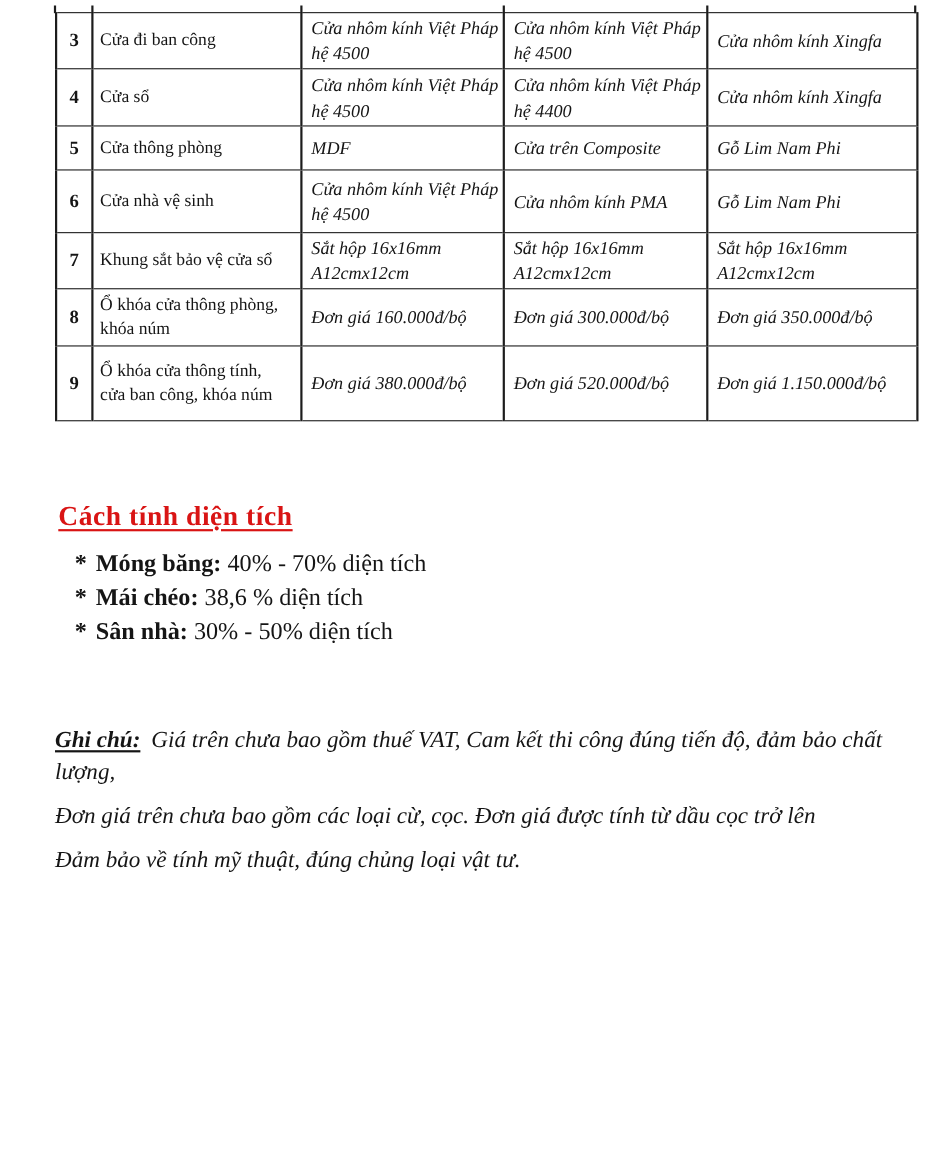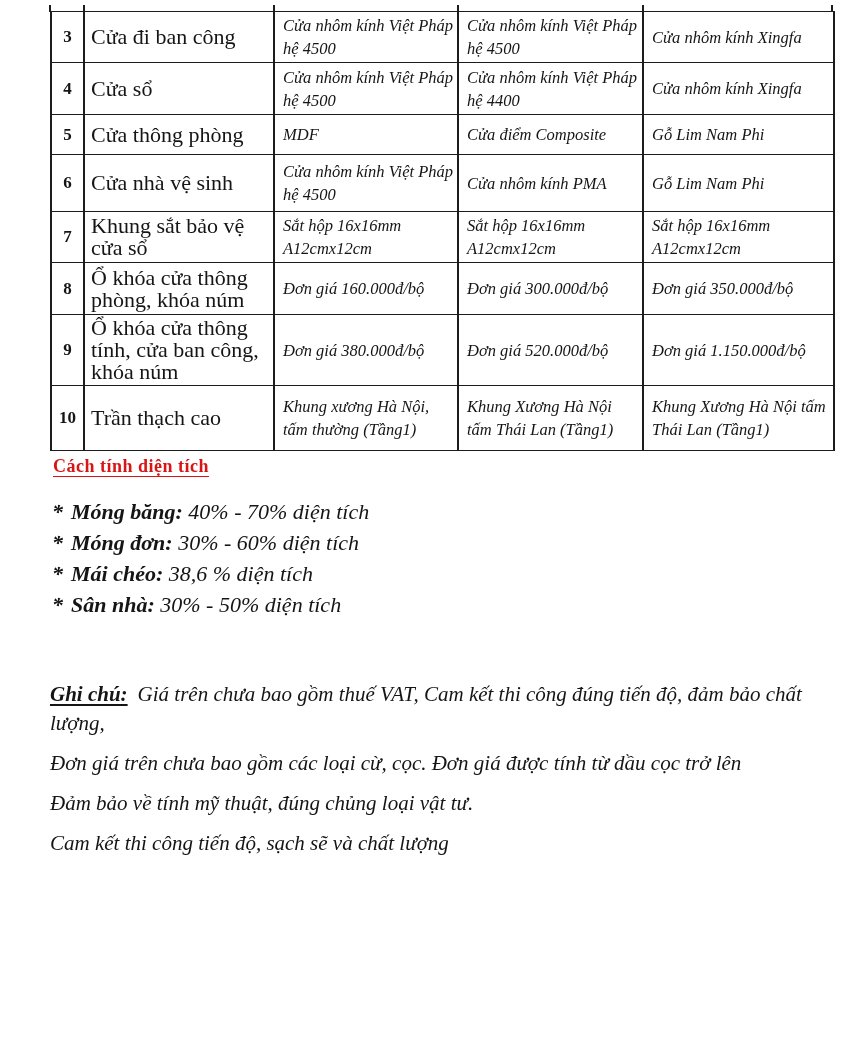--- a/index.html
+++ b/index.html
@@ -29,58 +29,57 @@
     border-right: 2px solid #1c1c1c;
     vertical-align: middle;
     overflow: hidden;
   }
   td.col-no {
     text-align: center;
     font-weight: bold;
     font-size: 17px;
   }
   td.col-name {
-    font-size: 22px;
+    font-size: 16px;
     padding: 2px 14px 2px 6px;
     line-height: 22px;
   }
   td.col-opt {
     font-style: italic;
     font-size: 16.5px;
     padding: 2px 4px 2px 8px;
     line-height: 23px;
   }
   
   .section-heading {
     position: absolute;
     left: 53px; top: 456px;
-    font-size: 18px;
+    font-size: 25px;
     font-weight: bold;
     text-decoration: underline;
     text-underline-offset: 4px;
     letter-spacing: 0.5px;
   }
   
   ul.area-list {
     position: absolute;
-    left: 52px; top: 496px;
+    left: 68px; top: 496px;
     list-style: none;
-    font-style: italic;
   }
   ul.area-list li {
     font-size: 22px;
     line-height: 31px;
     white-space: nowrap;
   }
   ul.area-list .star { font-weight: bold; padding-right: 8px; }
   ul.area-list .lbl  { font-weight: bold; }
   
   .notes {
     position: absolute;
-    left: 50px; top: 680px;
+    left: 50px; top: 658px;
     width: 778px;
   }
   .notes p {
     font-style: italic;
     font-size: 21px;
     line-height: 29px;
     margin: 0 0 11px 0;
   }
   .notes .ghichu {
     font-weight: bold;
@@ -123,21 +122,21 @@
           <td class="col-no">4</td>
           <td class="col-name">Cửa sổ</td>
           <td class="col-opt">Cửa nhôm kính Việt Pháp hệ 4500</td>
           <td class="col-opt">Cửa nhôm kính Việt Pháp hệ 4400</td>
           <td class="col-opt">Cửa nhôm kính Xingfa</td>
         </tr>
         <tr style="height: 40px;">
           <td class="col-no">5</td>
           <td class="col-name">Cửa thông phòng</td>
           <td class="col-opt">MDF</td>
-          <td class="col-opt">Cửa điểm Composite</td>
+          <td class="col-opt">Cửa trên Composite</td>
           <td class="col-opt">Gỗ Lim Nam Phi</td>
         </tr>
         <tr style="height: 57px;">
           <td class="col-no">6</td>
           <td class="col-name">Cửa nhà vệ sinh</td>
           <td class="col-opt">Cửa nhôm kính Việt Pháp hệ 4500</td>
           <td class="col-opt">Cửa nhôm kính PMA</td>
           <td class="col-opt">Gỗ Lim Nam Phi</td>
         </tr>
         <tr style="height: 46px;">
@@ -154,41 +153,32 @@
           <td class="col-opt">Đơn giá 300.000đ/bộ</td>
           <td class="col-opt">Đơn giá 350.000đ/bộ</td>
         </tr>
         <tr style="height: 68px;">
           <td class="col-no">9</td>
           <td class="col-name">Ổ khóa cửa thông tính, cửa ban công, khóa núm</td>
           <td class="col-opt">Đơn giá 380.000đ/bộ</td>
           <td class="col-opt">Đơn giá 520.000đ/bộ</td>
           <td class="col-opt">Đơn giá 1.150.000đ/bộ</td>
         </tr>
-        <tr style="height: 65px;">
-          <td class="col-no">10</td>
-          <td class="col-name">Trần thạch cao</td>
-          <td class="col-opt">Khung xương Hà Nội, tấm thường (Tầng1)</td>
-          <td class="col-opt">Khung Xương Hà Nội tấm Thái Lan (Tầng1)</td>
-          <td class="col-opt">Khung Xương Hà Nội tấm Thái Lan (Tầng1)</td>
-        </tr>
       </tbody>
   </table>
 
   <h1 class="section-heading" style="color: rgb(217, 20, 20); text-decoration-color: rgb(217, 20, 20);">Cách tính diện tích</h1>
 
   <ul class="area-list">
       <li><span class="star">*</span><span class="lbl">Móng băng:</span> <span>40% - 70% diện tích</span></li>
-      <li><span class="star">*</span><span class="lbl">Móng đơn:</span> <span>30% - 60% diện tích</span></li>
       <li><span class="star">*</span><span class="lbl">Mái chéo:</span> <span>38,6 % diện tích</span></li>
       <li><span class="star">*</span><span class="lbl">Sân nhà:</span> <span>30% - 50% diện tích</span></li>
     </ul>
 
   <div class="notes">
     <p>
       <span class="ghichu">Ghi chú:</span><span>Giá trên chưa bao gồm thuế VAT, Cam kết thi công đúng tiến độ, đảm bảo chất lượng,</span>
     </p>
   <p>Đơn giá trên chưa bao gồm các loại cừ, cọc. Đơn giá được tính từ dầu cọc trở lên</p>
       <p>Đảm bảo về tính mỹ thuật, đúng chủng loại vật tư.</p>
-      <p>Cam kết thi công tiến độ, sạch sẽ và chất lượng</p>
     </div>
 
 </div>
 
 </body></html>

